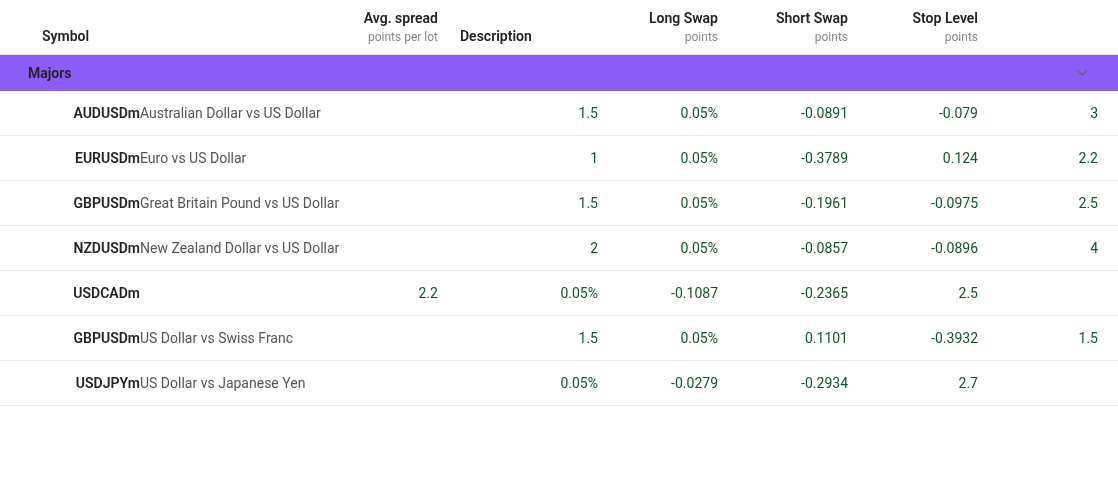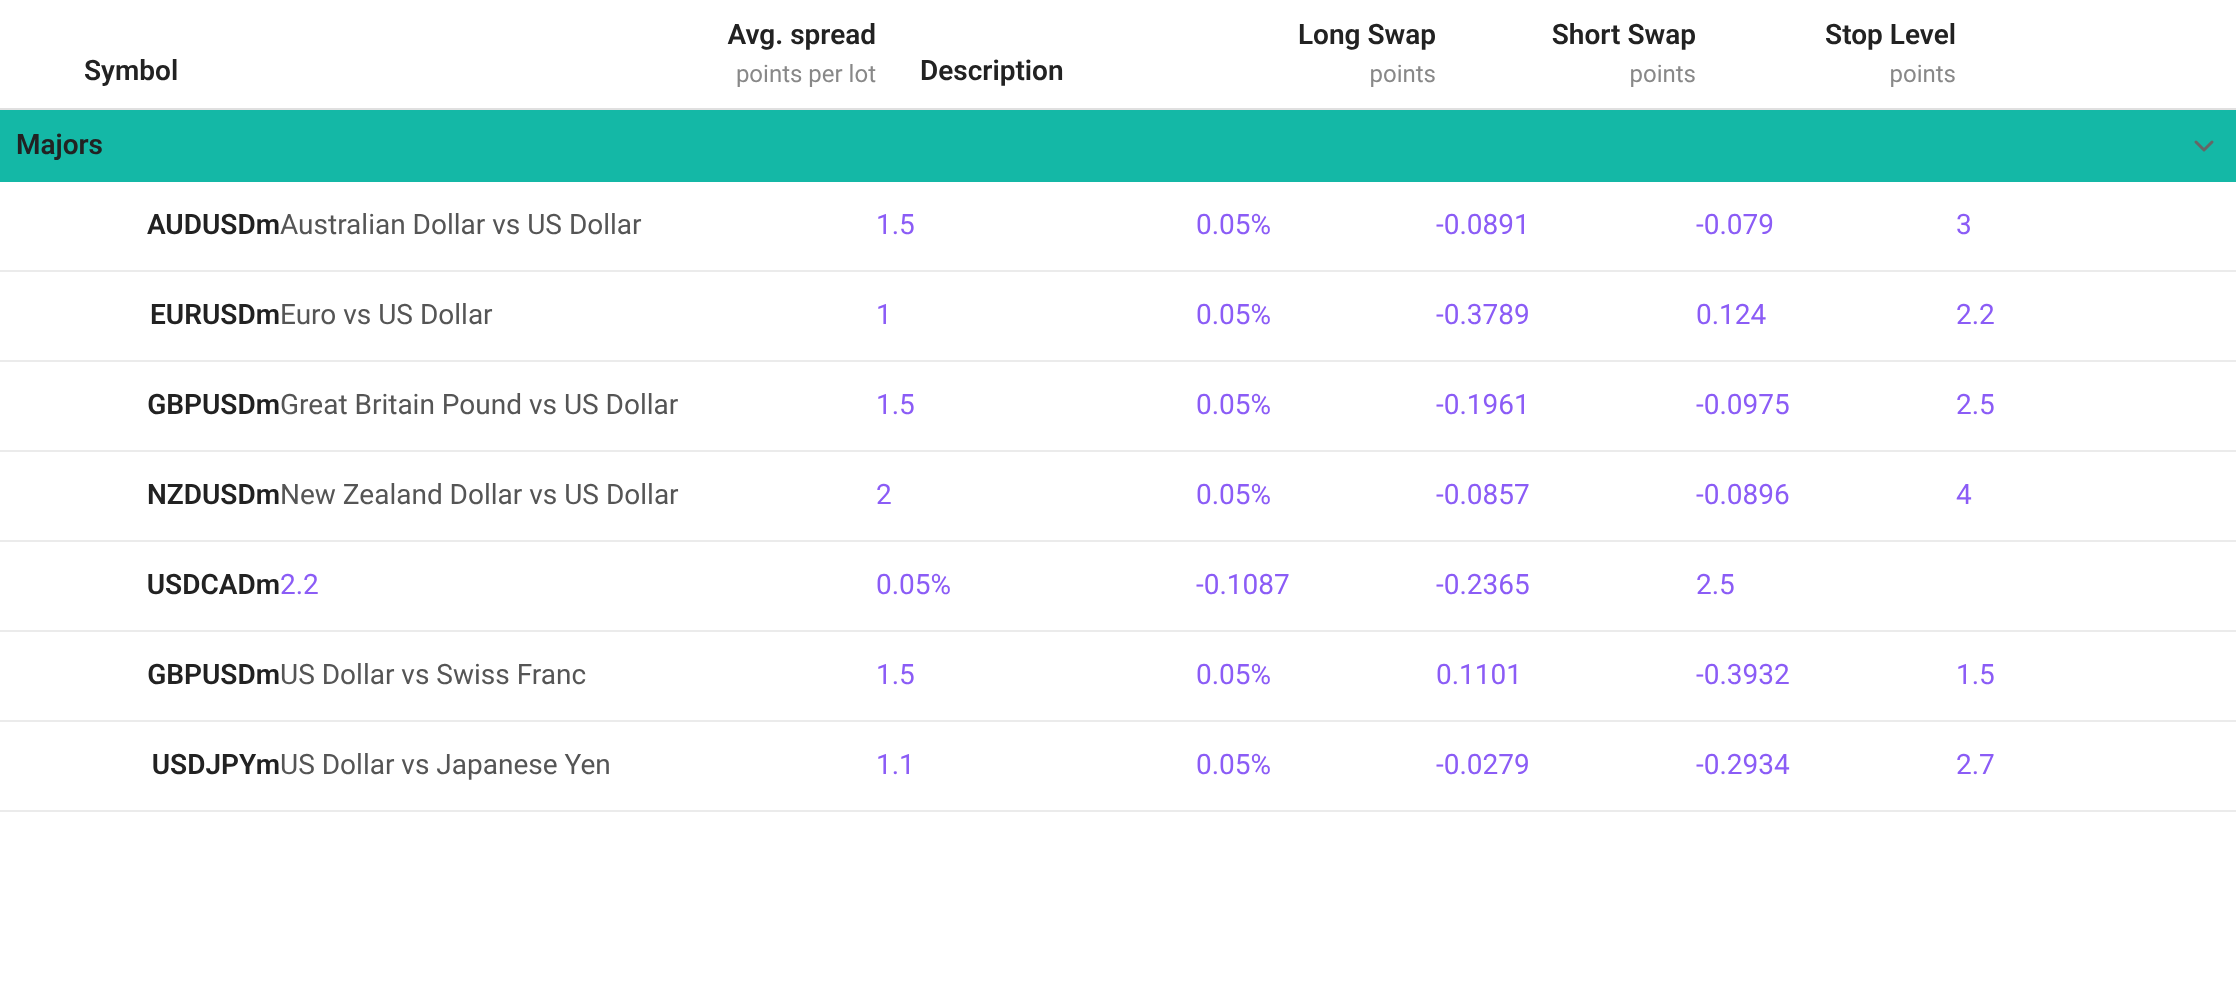--- a/index.html
+++ b/index.html
@@ -61,22 +61,22 @@
     }
 
     .header-cell.left-align {
       align-items: flex-start;
       margin-left: 22px;
     }
 
     .section-header {
       display: grid;
       grid-template-columns: 120px 1fr 160px 120px 130px 130px 120px;
-      padding: 10px 8px;
-      background: #14b8a6;
+      padding: 10px 28px;
+      background: #8b5cf6;
       align-items: center;
     }
 
     .section-title {
       font-weight: 600;
       font-size: 14px;
       color: #222;
       grid-column: 1 / -1;
       display: flex;
       justify-content: space-between;
@@ -91,21 +91,22 @@
     .data-row {
       display: grid;
       grid-template-columns: 120px 1fr 160px 120px 130px 130px 120px;
       padding: 14px 20px;
       border-bottom: 1px solid #ebebeb;
       align-items: center;
     }
 
     .cell {
       font-size: 14px;
-      color: #8b5cf6;
+      color: #14532d;
+      text-align: right;
     }
 
     .cell.symbol {
       font-weight: 600;
       text-align: right;
       color: #222;
     }
 
     .cell.description {
       text-align: left;
@@ -206,19 +207,18 @@
     <span class="cell">1.5</span>
     <span class="cell">0.05%</span>
     <span class="cell">0.1101</span>
     <span class="cell">-0.3932</span>
     <span class="cell">1.5</span>
   </div>
 
   <div class="data-row">
     <span class="cell symbol">USDJPYm</span>
     <span class="cell description">US Dollar vs Japanese Yen</span>
-    <span class="cell">1.1</span>
     <span class="cell">0.05%</span>
     <span class="cell">-0.0279</span>
     <span class="cell">-0.2934</span>
     <span class="cell">2.7</span>
   </div>
 </div>
 
 </body></html>

